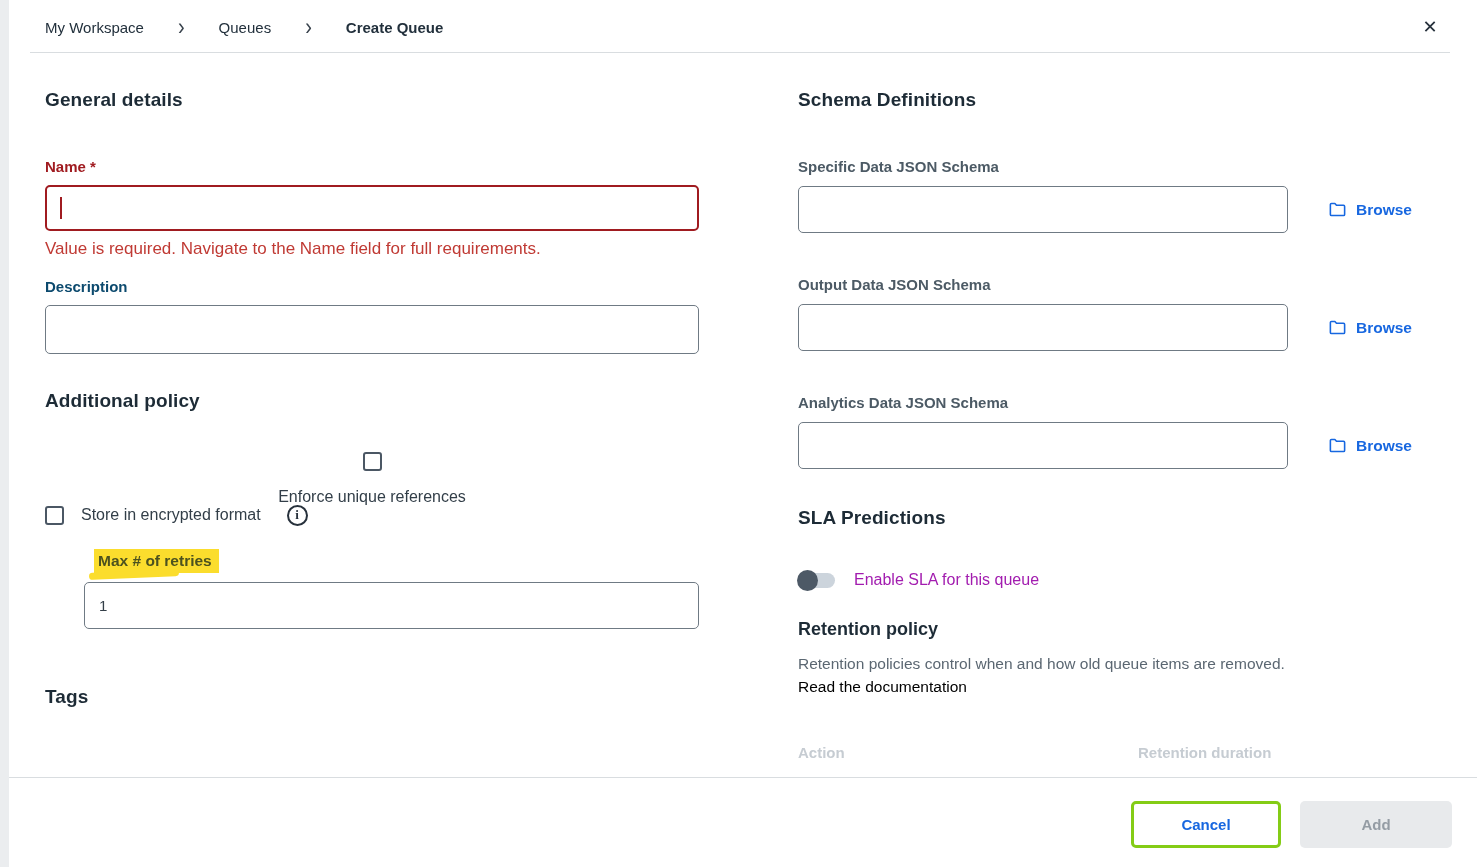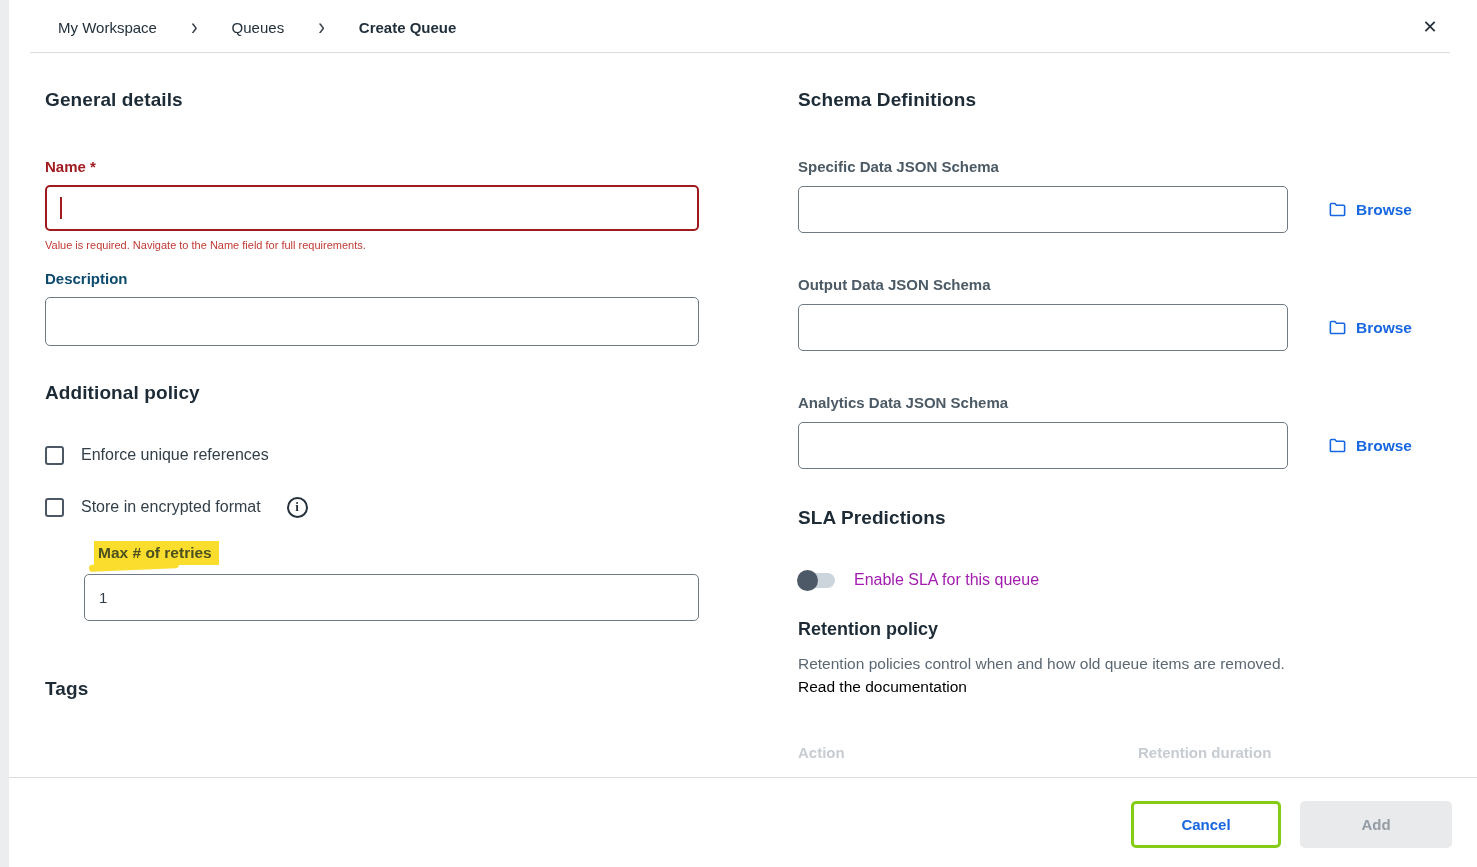--- a/index.html
+++ b/index.html
@@ -2,21 +2,21 @@
 <html><head>
 <meta charset="utf-8">
 <style>
   * { margin:0; padding:0; box-sizing:border-box; }
   html,body { width:1477px; height:867px; background:#fff; }
   body { font-family:"Liberation Sans", sans-serif; color:#1d2b36; }
   .page { position:relative; width:1477px; height:867px; background:#fff; overflow:hidden; }
   .left-strip { position:absolute; left:0; top:0; width:9px; height:867px; background:#ebedef; z-index:30; }
 
   
-  .hdr { position:absolute; left:58px; top:13px; right:45px; height:28px; display:flex; align-items:center; gap:34px; z-index:10; }
+  .hdr { position:absolute; left:45px; top:13px; right:45px; height:28px; display:flex; align-items:center; gap:34px; z-index:10; }
   .crumb { font-size:15px; color:#22303c; font-weight:500; cursor:pointer; }
   .crumb.current { font-weight:700; cursor:default; }
   .crumb-sep { font-size:20px; line-height:1; color:#39434d; font-weight:400; transform:scaleY(1.15); }
   .close-btn { position:absolute; left:1416px; top:13px; width:28px; height:28px; border:none; background:transparent;
                font-size:18px; color:#27313c; cursor:pointer; display:flex; align-items:center; justify-content:center; z-index:10; }
   .hdr-divider { position:absolute; left:30px; top:52px; width:1420px; height:1px; background:#d9dde0; }
 
   
   .col { position:absolute; top:52px; }
   .col-left  { left:45px;  width:654px; }
@@ -27,27 +27,27 @@
   .field-label { font-size:15px; font-weight:700; color:#0c4a6e; }
 
   
   .name-label { margin-top:47px; font-size:15px; font-weight:700; color:#a01b20; }
   .inp { display:block; width:654px; height:46px; border:1px solid #6f7a84; border-radius:5px; background:#fff;
          font-family:"Liberation Sans",sans-serif; font-size:15px; color:#333e48; padding:0 14px; outline:none; }
   .inp.error { border:2px solid #a01b20; margin-top:10px; position:relative; }
   .name-wrap { position:relative; margin-top:10px; }
   .name-wrap .inp { margin-top:0; }
   .caret { position:absolute; left:15px; top:12px; width:1.5px; height:22px; background:#a01b20; }
-  .error-msg { margin-top:8px; font-size:11px; color:#c03a34; }
+  .error-msg { margin-top:8px; font-size:17px; color:#c03a34; }
   .desc-label { margin-top:19px; }
   .desc-inp { margin-top:10px; height:49px; border:1px solid #6f7a84; border-radius:5px; }
 
   .addl-head { margin-top:36px; }
   .cb-row { display:flex; align-items:center; gap:17px; margin-top:30px; height:22px; }
-  .cb-row.first { margin-top:40px; }
+  .cb-row.first { margin-top:40px;flex-direction:column; }
   .cb-box { width:19px; height:19px; border:2px solid #4b5764; border-radius:3px; background:#fff; flex:0 0 auto; cursor:pointer;
             display:flex; align-items:center; justify-content:center; }
   .cb-box.checked { background:#1770e4; border-color:#1770e4; }
   .cb-box svg { width:14px; height:14px; }
   .cb-label { font-size:16px; color:#323e48; }
   .info-icon { width:21px; height:21px; border:2px solid #27313c; border-radius:50%; margin-left:9px; flex:0 0 auto;
                display:flex; align-items:center; justify-content:center; font-size:13px; font-weight:700; color:#27313c;
                font-family:"Liberation Serif", serif; cursor:pointer; }
 
   .retries-label-row { margin-top:23px; margin-left:37px;padding-left:12px; }

